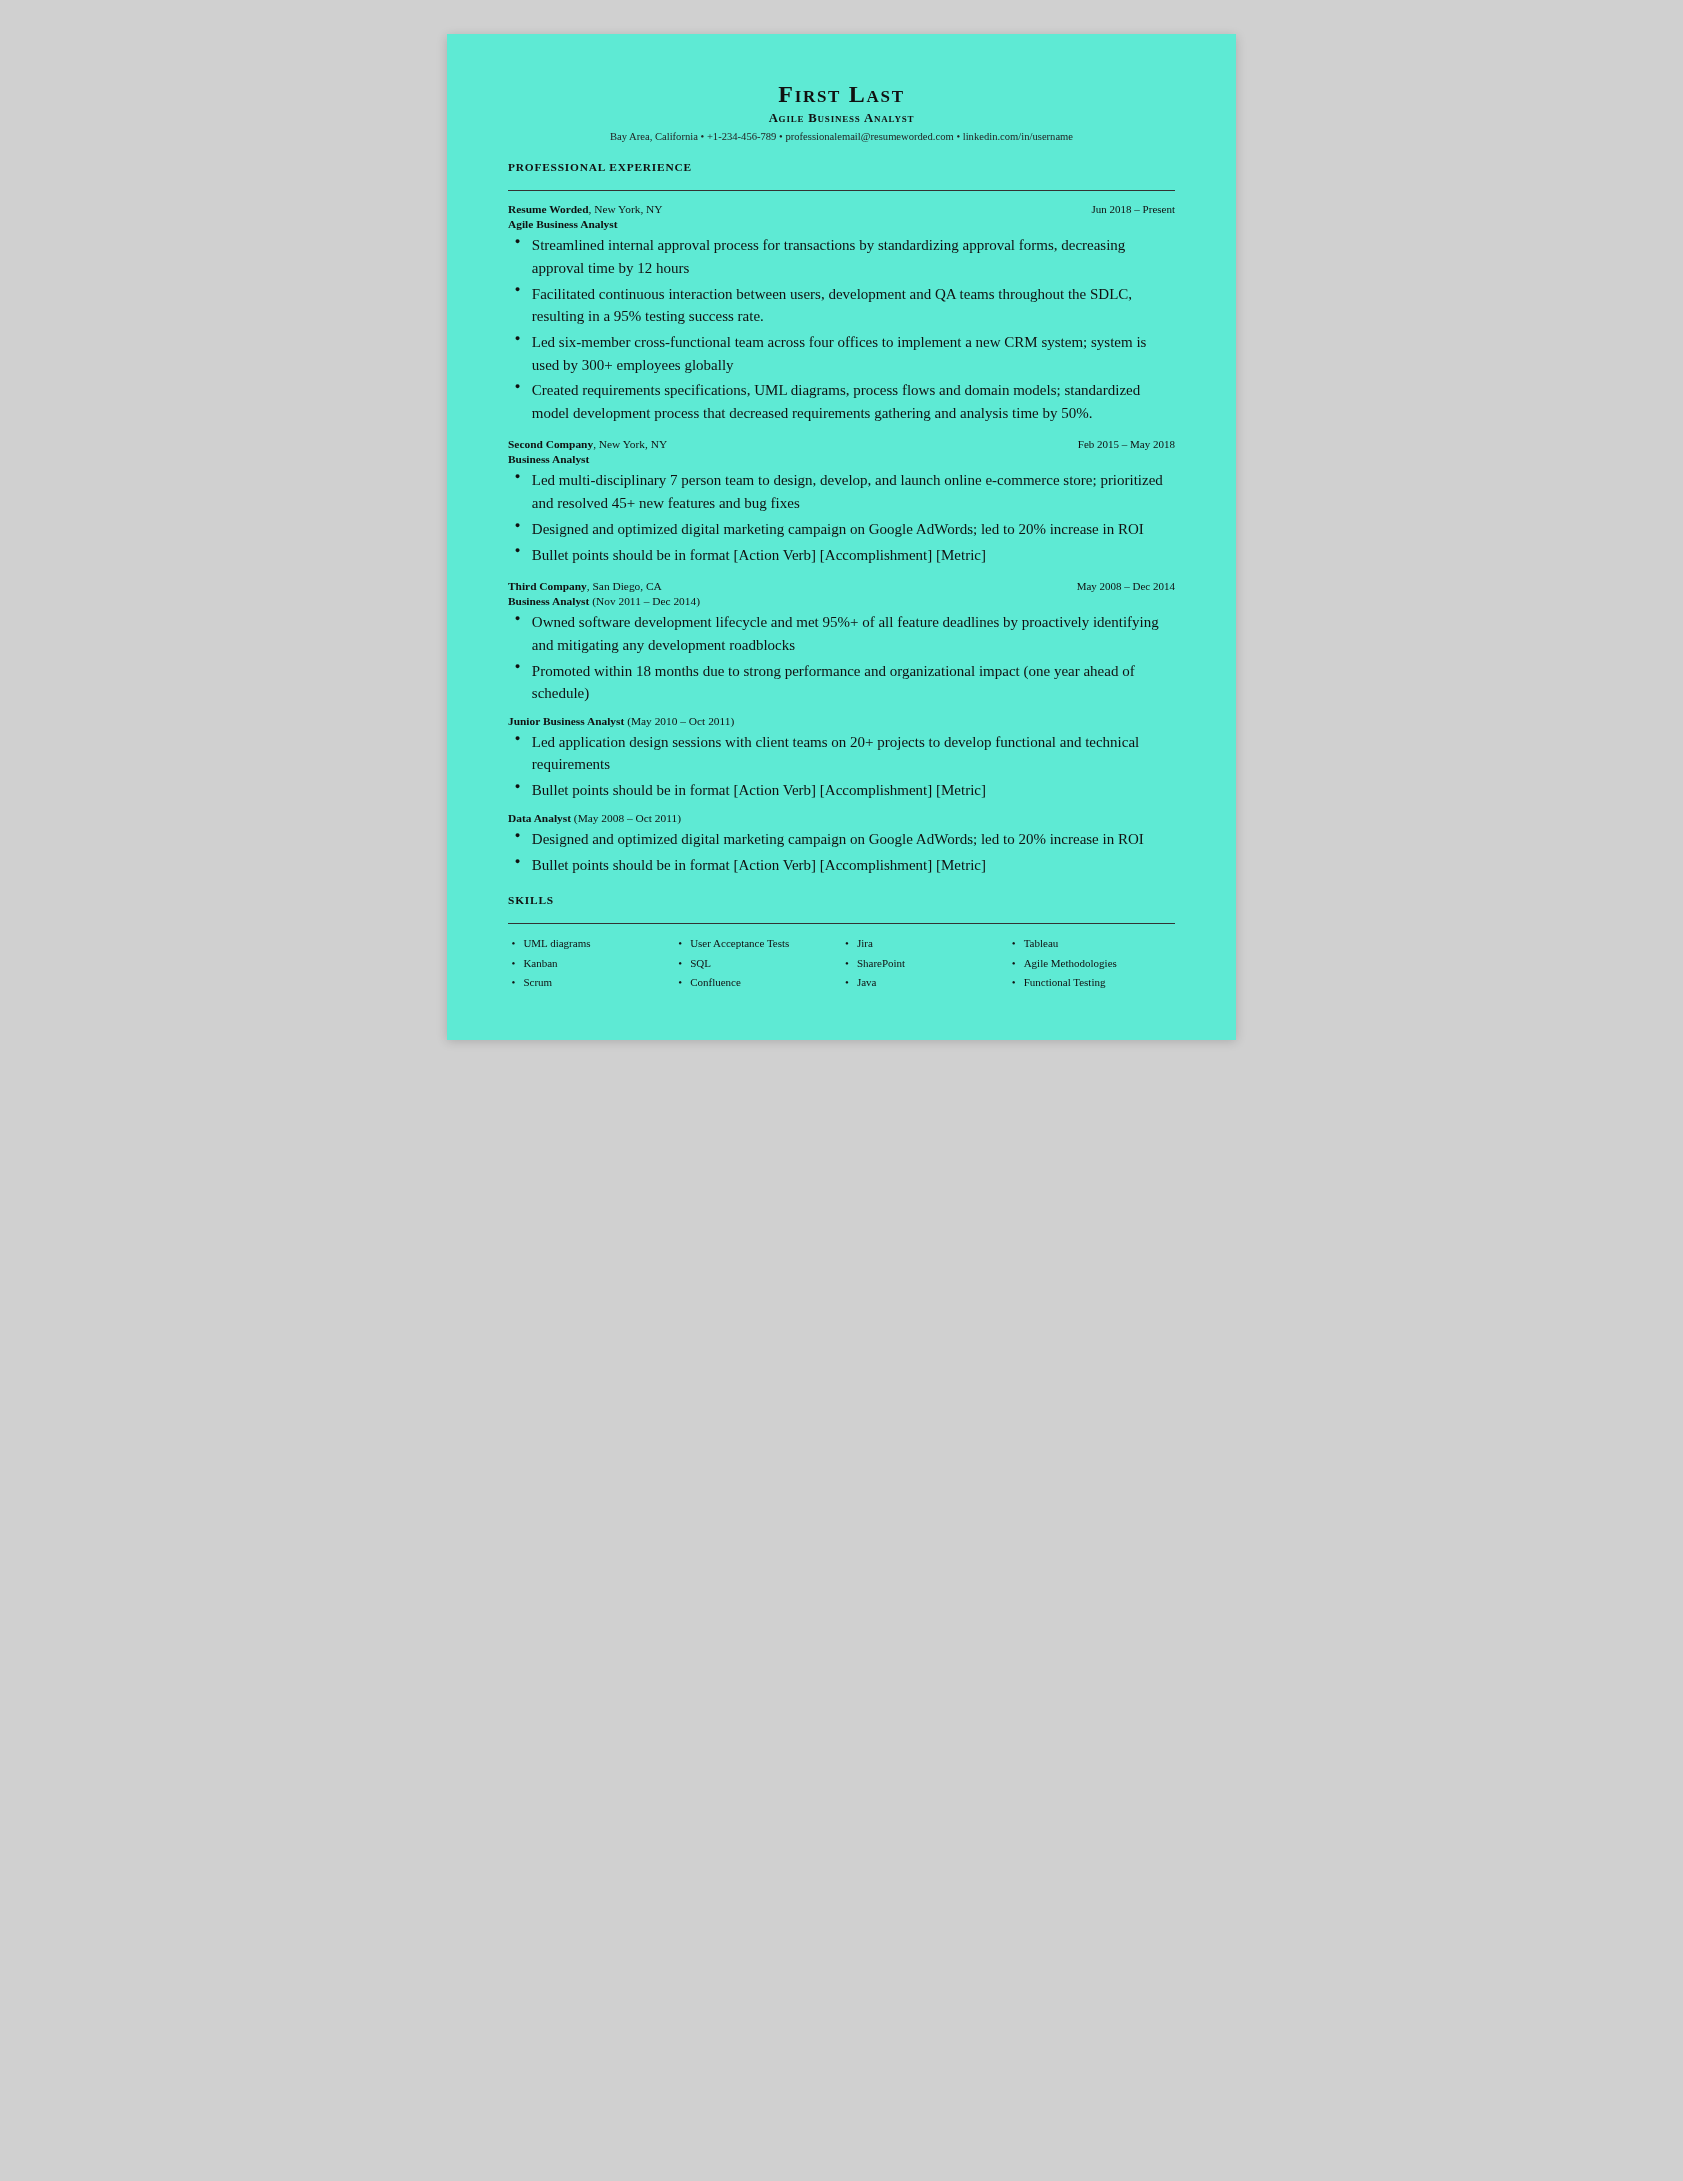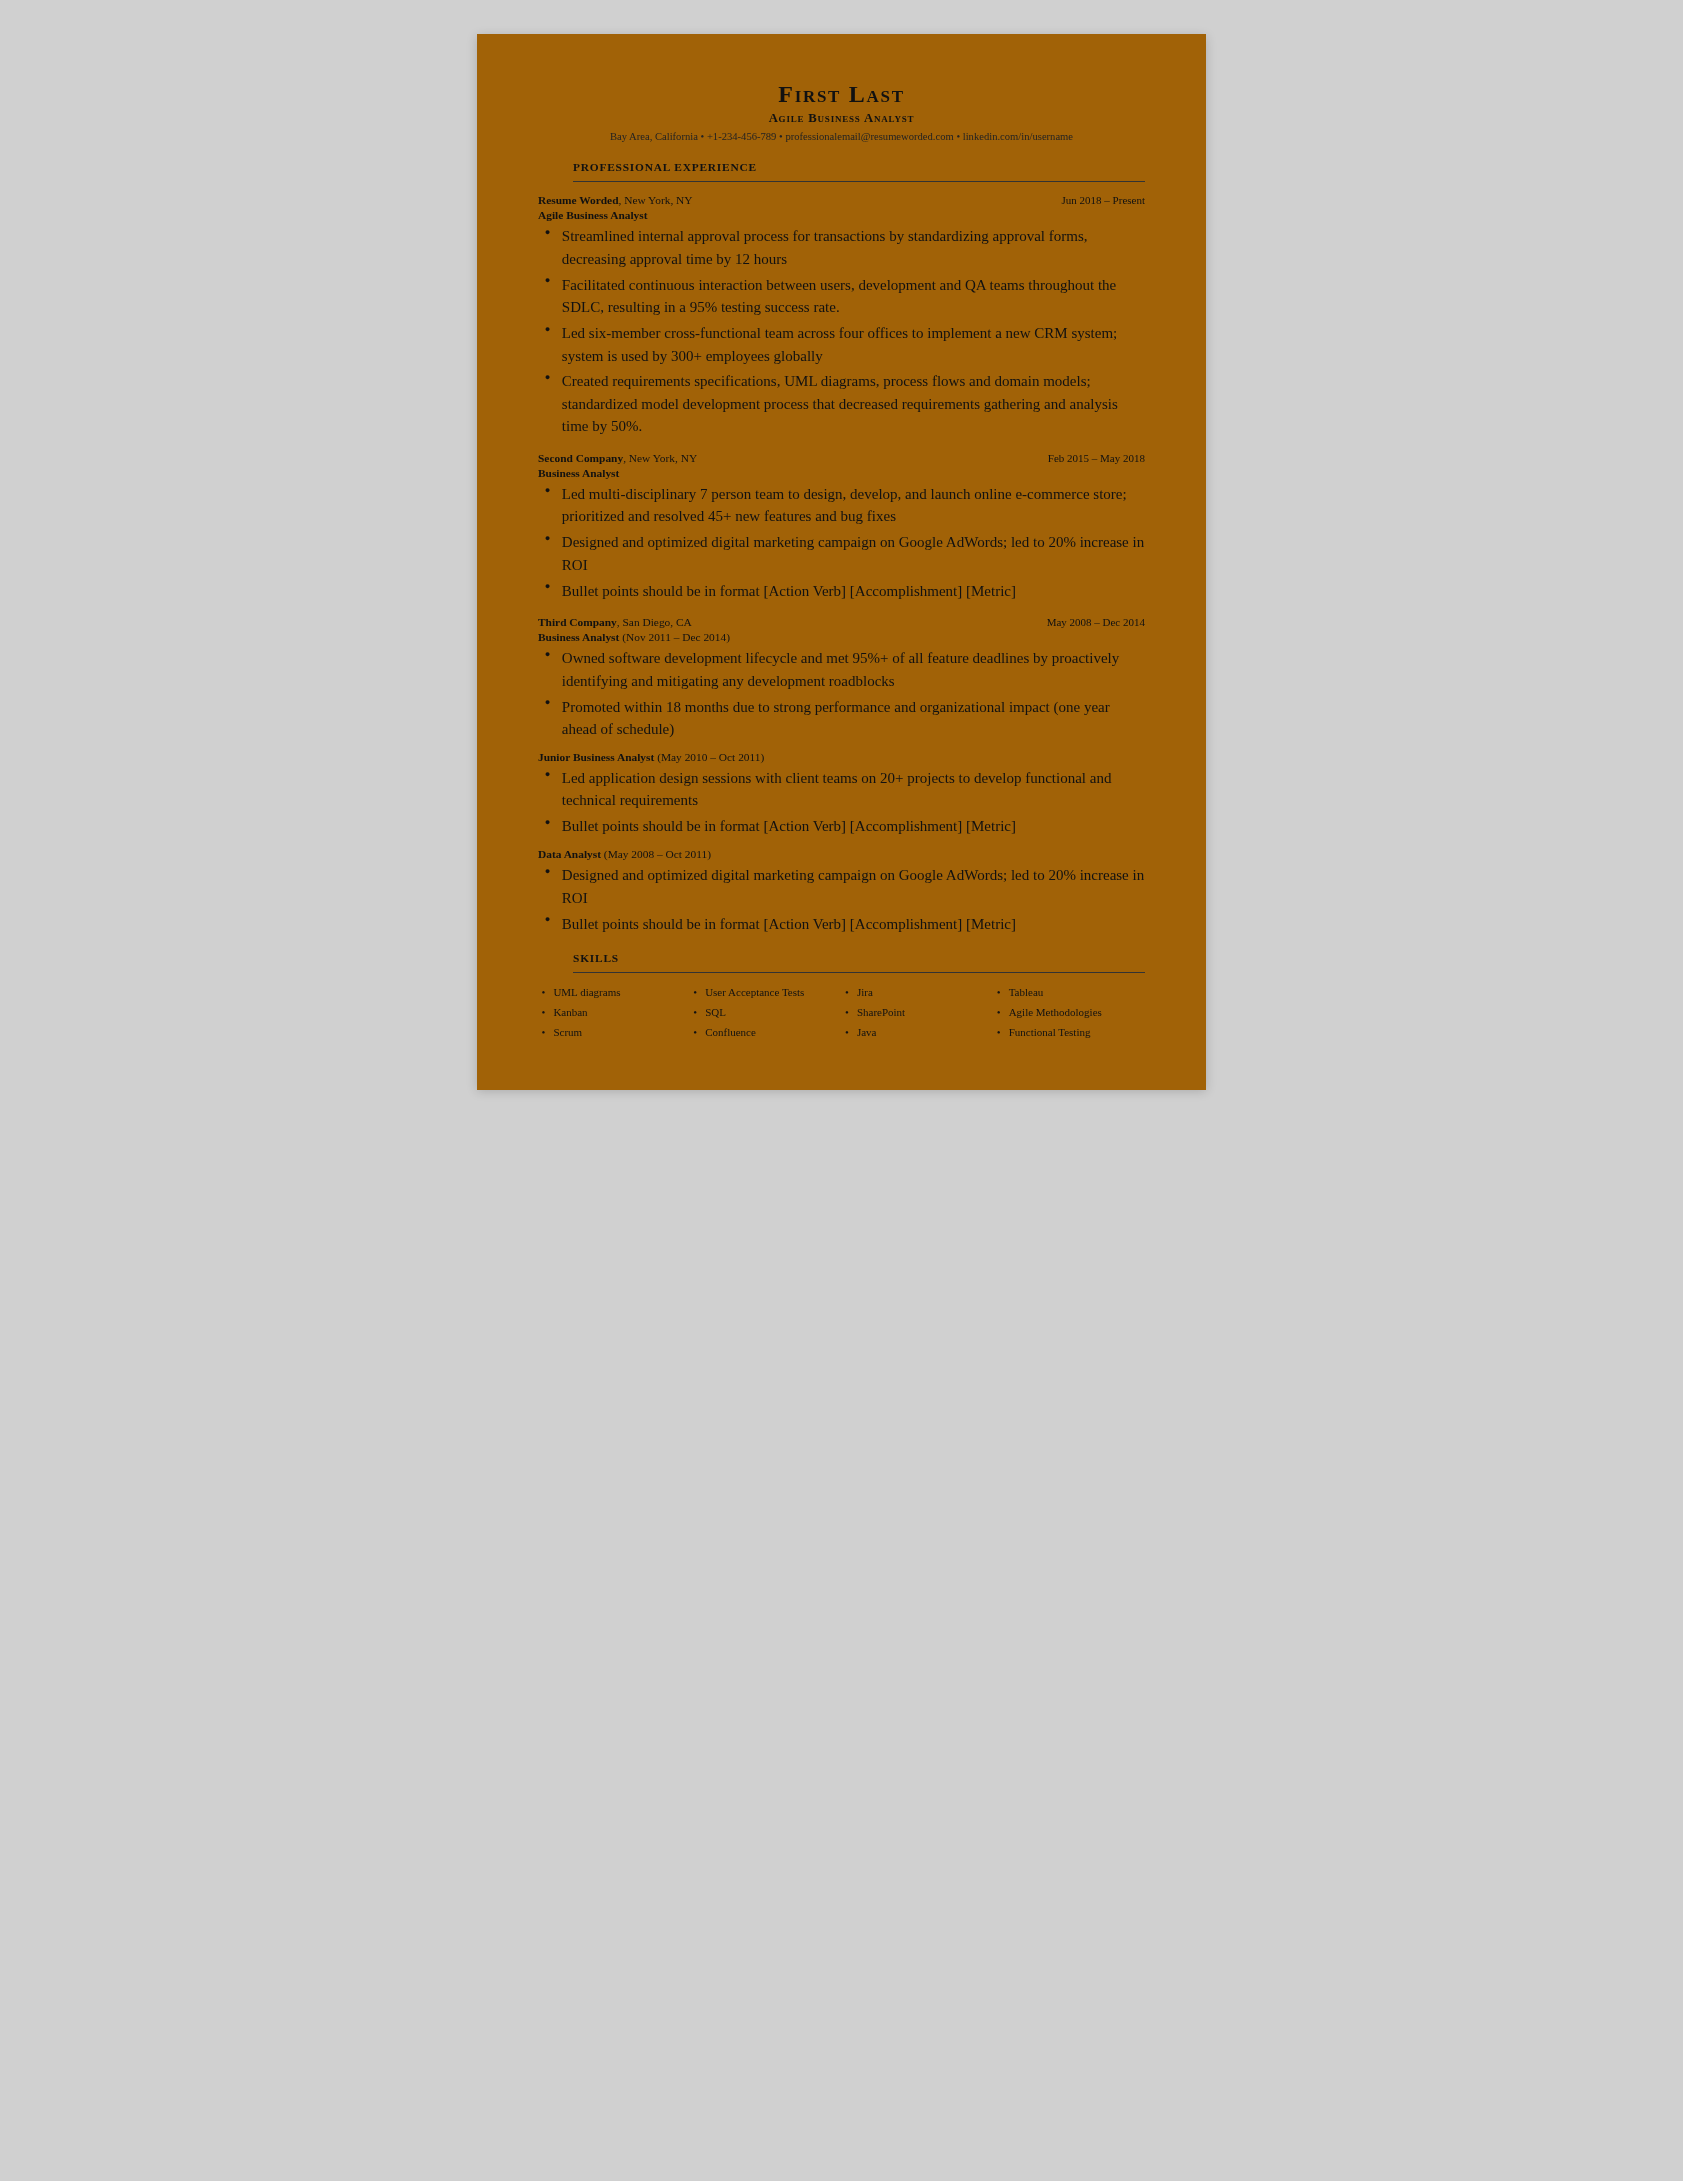--- a/index.html
+++ b/index.html
@@ -11,22 +11,22 @@
     body {
       background: #d0d0d0;
       display: flex;
       justify-content: center;
       align-items: flex-start;
       padding: 34px 17px;
       font-family: Georgia, 'Times New Roman', serif;
     }
 
     .resume-page {
-      background: #a16207;
-      width: 729px;
+      background: #5eead4;
+      width: 789px;
       min-height: 932px;
       padding: 47px 61px 47px 61px;
       box-shadow: 0 1.7px 10.2px rgba(0,0,0,0.18);
     }
 
     .header {
       text-align: center;
       margin-bottom: 18.6px;
     }
 
@@ -57,23 +57,22 @@
       margin-top: 17px;
     }
 
     .section-title {
       font-size: 11.4px;
       font-weight: bold;
       text-transform: uppercase;
       letter-spacing: 0.8px;
       color: #111;
       border-bottom: 1.3px solid #333;
-      padding-bottom: 8px;
+      padding-bottom: 17px;
       margin-bottom: 10.2px;
-      margin-left: 35px;
     }
 
     .job-header {
       display: flex;
       justify-content: space-between;
       align-items: baseline;
       margin-bottom: 0.8px;
     }
 
     .job-company {

